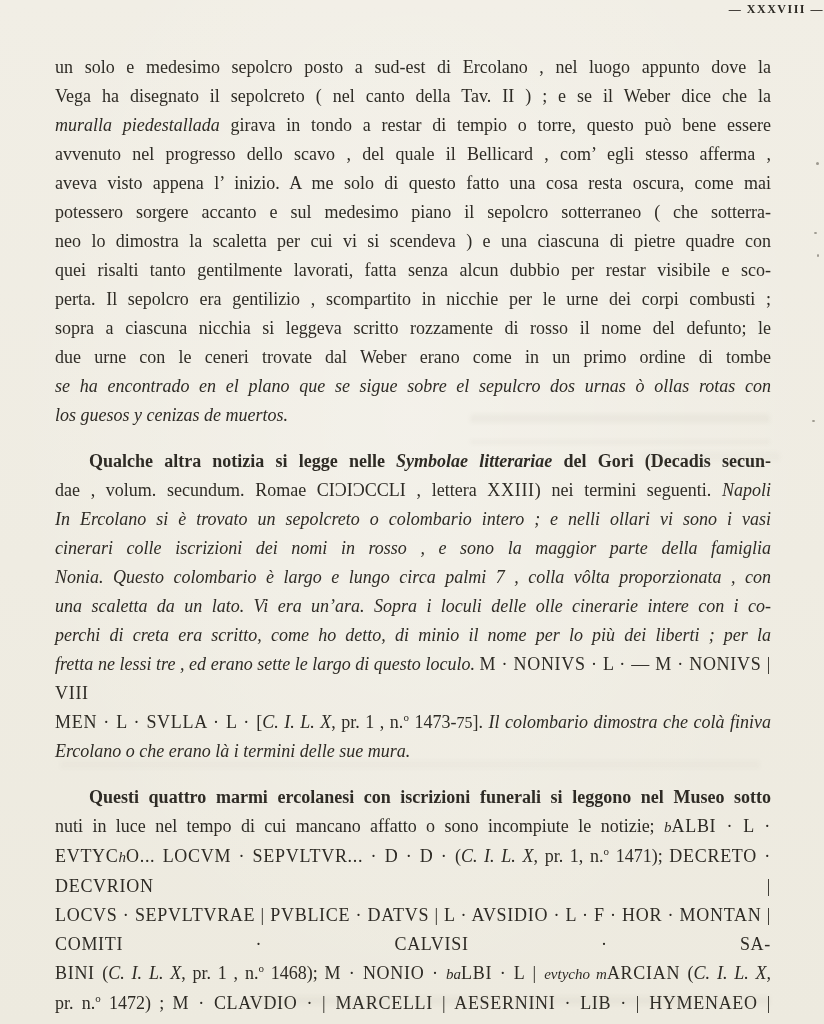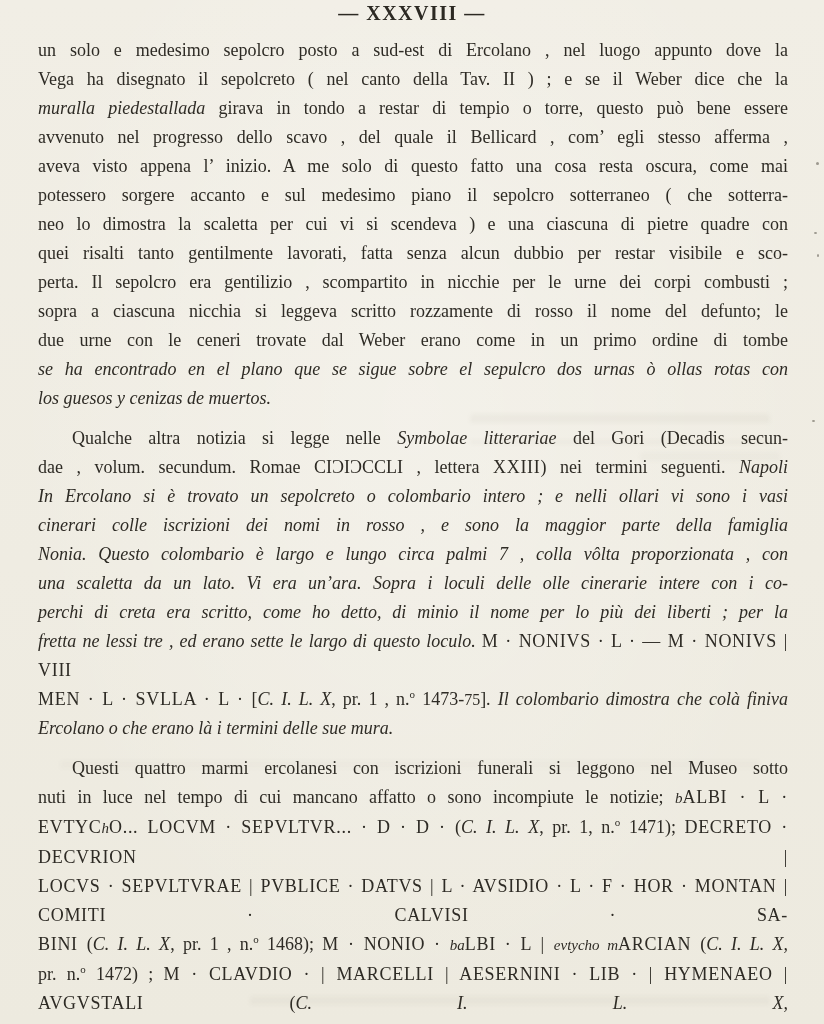--- a/index.html
+++ b/index.html
@@ -11,36 +11,36 @@
   .page{
     position:relative;width:824px;height:1024px;
     background:
       radial-gradient(ellipse at 50% 40%, rgba(255,255,255,0.25), rgba(0,0,0,0) 70%),
       linear-gradient(180deg,#f1eee5 0%,#efece2 55%,#edeadf 100%);
     color:#2c2923;
     overflow:hidden;
   }
   .pg-header{
     position:absolute;top:2px;left:0;width:100%;
-    text-align:center;
-    font-size:20px;font-weight:bold;letter-spacing:1.5px;
+    text-align:right;
+    font-size:12px;font-weight:bold;letter-spacing:1.5px;
     color:#2c2923;
   }
   .content{
     position:absolute;top:36px;left:38px;width:750px;
   }
-  .para{margin:0;}
+  .para{margin:17px;}
   .para + .para{margin-top:11px;}
   .line{
     font-size:18px;line-height:29px;
     text-align:justify;text-align-last:justify;text-justify:inter-word;
     color:#2e2b25;
   }
   .line.last{text-align-last:left;}
-  .line.indent{text-indent:34px;}
+  .line.indent{text-indent:34px;font-weight:bold;}
   .seg-r{font-style:normal;}
   .seg-i{font-style:italic;}
   .seg-sc{font-size:18px;letter-spacing:0.7px;}
   .seg-isc{font-style:italic;font-size:15px;}
   .seg-sm{font-size:16px;}
   .seg-sup{vertical-align:super;font-size:11px;line-height:0;}
   
   .ghost{
     position:absolute;pointer-events:none;
     background:repeating-linear-gradient(180deg,

